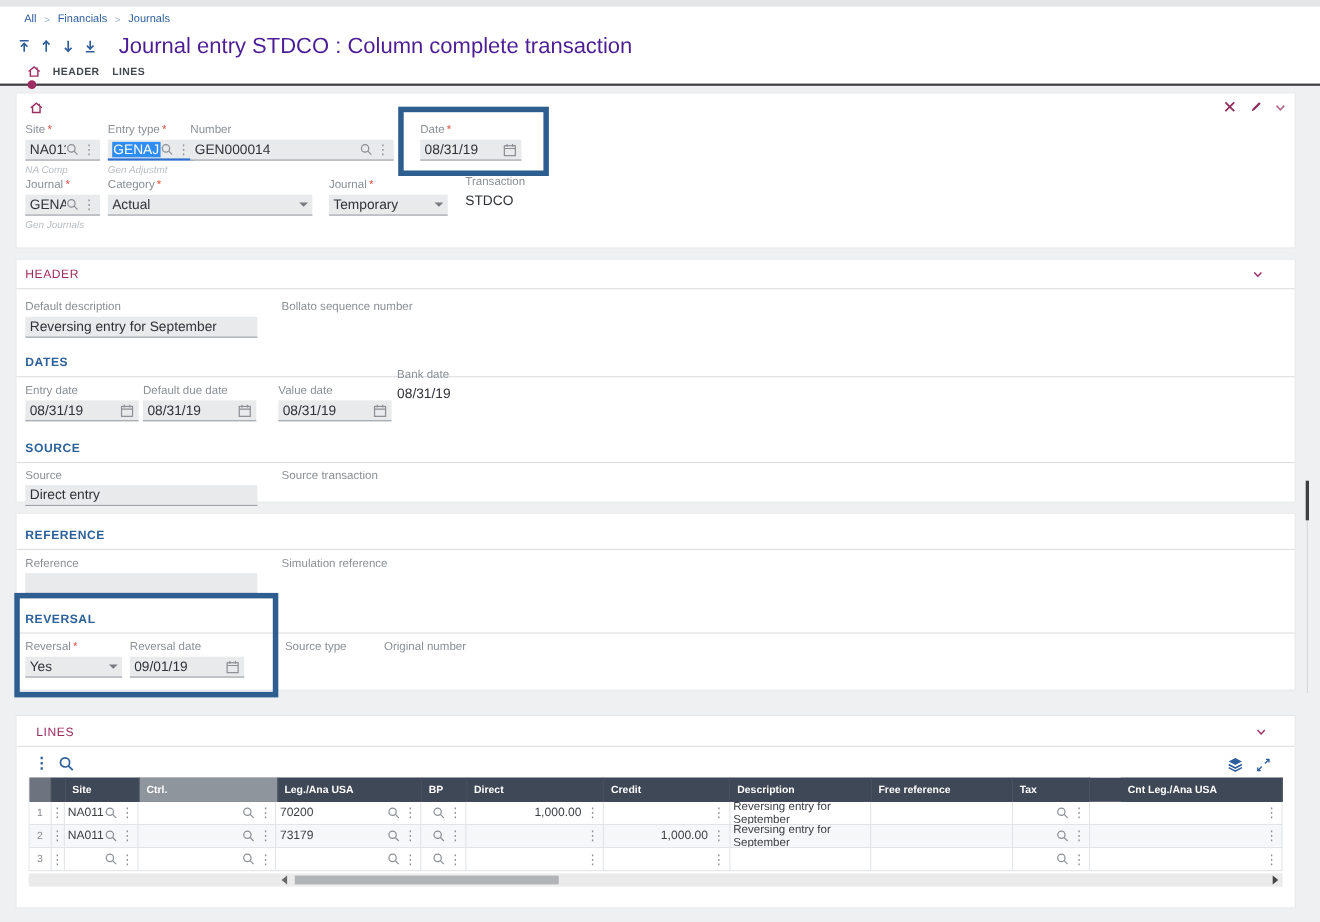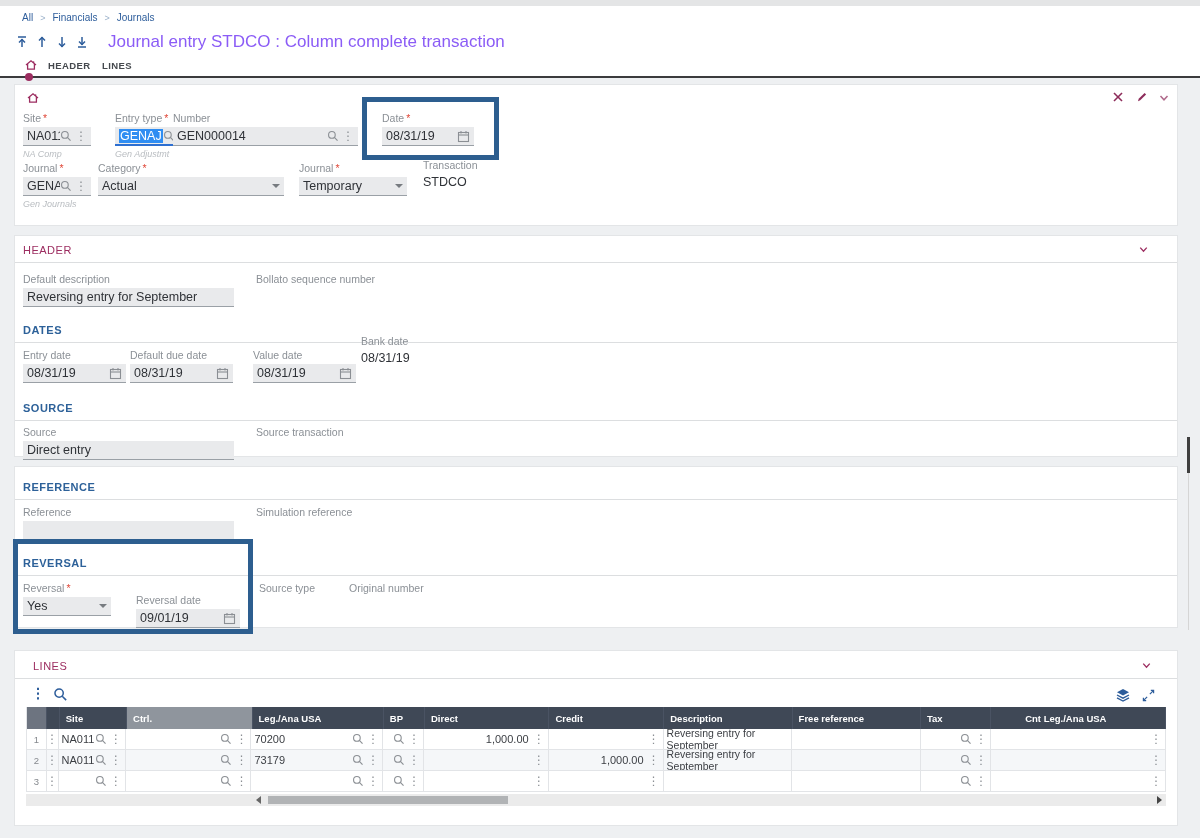--- a/index.html
+++ b/index.html
@@ -7,21 +7,21 @@
   #screen { position:relative; width:1200px; height:838px; background:#eef0f2; overflow:hidden; }
 
   
   #topbar { position:absolute; left:0; top:0; width:1200px; height:78px; background:#fff; }
   #topstrip { position:absolute; left:0; top:0; width:1200px; height:6px; background:#e4e5e6; }
   #breadcrumb { position:absolute; left:22px; top:12px; font-size:10px; color:#2d5d9b; display:flex; gap:7px; align-items:center; }
   #breadcrumb .sep { color:#9ab0c9; font-size:9px; }
   #breadcrumb .crumb { cursor:pointer; }
   #title-row { position:absolute; left:14px; top:30px; height:24px; display:flex; align-items:center; gap:5px; }
   .nav-arrow { width:15px; height:15px; display:inline-flex; align-items:center; justify-content:center; }
-  #page-title { font-size:17px; color:#8b5cf6; margin-left:14px; white-space:nowrap; }
+  #page-title { font-size:20px; color:#4c1d95; margin-left:14px; white-space:nowrap; }
   #tabbar { position:absolute; left:0; top:56px; width:1200px; height:22px; }
   #tabline { position:absolute; left:0; top:76px; width:1200px; height:2px; background:#3b3b3d; }
   .tab { position:absolute; top:4px; font-size:9.5px; font-weight:bold; letter-spacing:.4px; color:#45494e; cursor:pointer; }
   #tab-home { position:absolute; left:24px; top:2px; }
   #active-dot { position:absolute; left:25px; top:73px; width:8px; height:8px; border-radius:50%; background:#9c2d60; }
 
   
   .card { position:absolute; left:14px; width:1164px; background:#fff; border:1px solid #e3e5e7; }
   .sec-title { position:absolute; font-size:11px; letter-spacing:.5px; font-weight:bold; }
   .sec-title.blue { color:#2d6199; }
@@ -171,21 +171,21 @@
                 <circle cx="5.3" cy="5.3" r="3.6" fill="none" stroke="#8b8f94" stroke-width="1.2"></circle>
                 <line x1="8" y1="8" x2="11.4" y2="11.4" stroke="#8b8f94" stroke-width="1.2"></line>
               </svg>
             </span>
           <span class="kebab">⋮</span>
         </span>
       </div>
       <div class="fhint">NA Comp</div>
     </div>
 
-    <div class="fld" style="left:83px; top:27px; width:79px;margin-left:17px;">
+    <div class="fld" style="left:83px; top:27px; width:79px;">
       <div class="flabel"><span>Entry type</span><span class="req">*</span></div>
       <div class="finput focused">
         <span class="val sel">GENAJ</span>
         <span class="ficons">
           <span class="iconbtn">
               <svg width="12" height="12" viewBox="0 0 13 13">
                 <circle cx="5.3" cy="5.3" r="3.6" fill="none" stroke="#8b8f94" stroke-width="1.2"></circle>
                 <line x1="8" y1="8" x2="11.4" y2="11.4" stroke="#8b8f94" stroke-width="1.2"></line>
               </svg>
             </span>
@@ -373,21 +373,21 @@
     <div class="sec-title blue" style="left:8px; top:90px;">REVERSAL</div>
     <div class="sec-divider" style="top:108px;"></div>
 
     <div class="fld" style="left:8px; top:115px; width:88px;">
       <div class="flabel"><span>Reversal</span><span class="req">*</span></div>
       <div class="finput">
         <span class="val">Yes</span>
         <span class="caret"></span>
       </div>
     </div>
-    <div class="fld" style="left:121px; top:115px; width:104px;margin-top:12px;">
+    <div class="fld" style="left:103px; top:115px; width:104px;">
       <div class="flabel">Reversal date</div>
       <div class="finput">
         <span class="val">09/01/19</span>
         <span class="ficons">
             <span class="iconbtn">
               <svg width="13" height="13" viewBox="0 0 13 13">
                 <rect x="1.5" y="2.5" width="10" height="9" fill="none" stroke="#8b8f94" stroke-width="1.1"></rect>
                 <line x1="1.5" y1="5" x2="11.5" y2="5" stroke="#8b8f94" stroke-width="1.1"></line>
                 <line x1="4" y1="1" x2="4" y2="3.5" stroke="#8b8f94" stroke-width="1.1"></line>
                 <line x1="9" y1="1" x2="9" y2="3.5" stroke="#8b8f94" stroke-width="1.1"></line>

